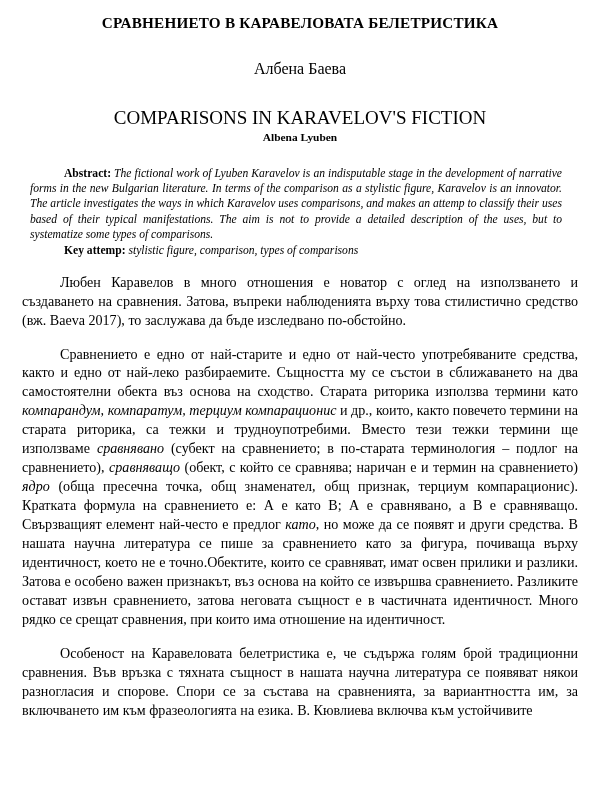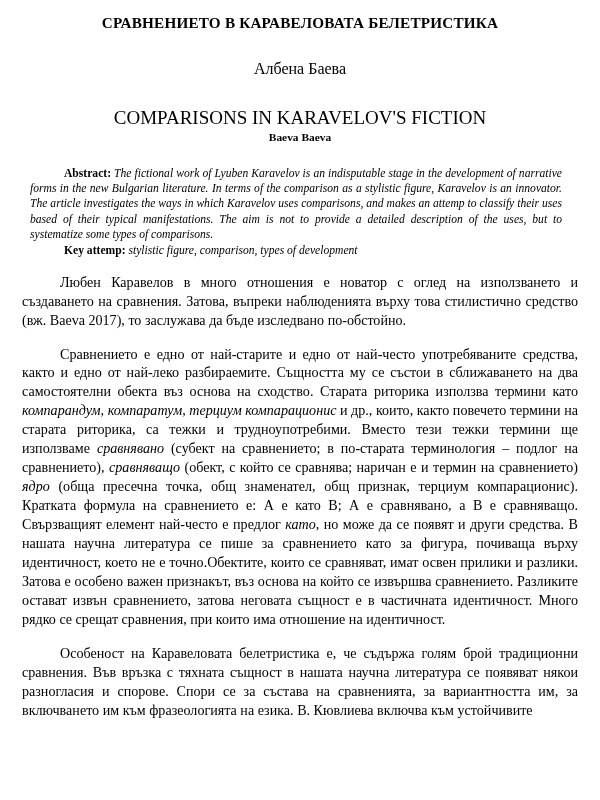--- a/index.html
+++ b/index.html
@@ -106,25 +106,25 @@
 <body>
 
 <div class="page">
 
   <h1 class="doc-title">СРАВНЕНИЕТО В КАРАВЕЛОВАТА БЕЛЕТРИСТИКА</h1>
 
   <div class="author-bg">Албена Баева</div>
 
   <div class="title-en">COMPARISONS IN KARAVELOV'S FICTION</div>
 
-  <div class="author-en">Baeva Baeva</div>
+  <div class="author-en">Albena Lyuben</div>
 
   <div class="abstract-block">
     <p class="abstract-para"><span class="lead">Abstract:</span><span> The fictional work of Lyuben Karavelov is an indisputable stage in the development of narrative forms in the new Bulgarian literature. In terms of the comparison as a stylistic figure, Karavelov is an innovator. The article investigates the ways in which Karavelov uses comparisons, and makes an attemp to classify their uses based of their typical manifestations. The aim is not to provide a detailed description of the uses, but to systematize some types of comparisons.</span></p>
-    <p class="keywords-para"><span class="lead">Key attemp:</span><span> stylistic figure, comparison, types of development</span></p>
+    <p class="keywords-para"><span class="lead">Key attemp:</span><span> stylistic figure, comparison, types of comparisons</span></p>
   </div>
 
   <div class="body-block" id="body-block">
       <p class="body-para"><span>Любен Каравелов в много отношения е новатор с оглед на използването и създаването на сравнения. Затова, въпреки наблюденията върху това стилистично средство (вж. Baeva 2017), то заслужава да бъде изследвано по-обстойно.</span></p>
       <p class="body-para"><span>Сравнението е едно от най-старите и едно от най-често употребяваните средства, както и едно от най-леко разбираемите. Същността му се състои в сближаването на два самостоятелни обекта въз основа на сходство. Старата риторика използва термини като </span><i>компарандум, компаратум, терциум компарационис</i><span> и др., които, както повечето термини на старата риторика, са тежки и трудноупотребими. Вместо тези тежки термини ще използваме </span><i>сравнявано</i><span> (субект на сравнението; в по-старата терминология – подлог на сравнението), </span><i>сравняващо</i><span> (обект, с който се сравнява; наричан е и термин на сравнението) </span><i>ядро</i><span> (обща пресечна точка, общ знаменател, общ признак, терциум компарационис). Краткaта формула на сравнението е: А е като В; А е сравнявано, а В е сравняващо. Свързващият елемент  най-често е предлог </span><i>като</i><span>, но може да се появят и други средства. В нашата научна литература се пише за сравнението като за фигура, почиваща върху идентичност, което не е точно.Обектите, които се сравняват, имат освен прилики и разлики. Затова е особено важен признакът, въз основа на който се извършва сравнението. Разликите остават извън сравнението, затова неговата същност е в частичната идентичност. Много рядко се срещат сравнения, при които има отношение на идентичност.</span></p>
       <p class="body-para"><span>Особеност на Каравеловата белетристика е, че съдържа голям брой традиционни сравнения. Във връзка с тяхната същност в нашата научна литература се появяват някои разногласия и спорове. Спори се за състава на сравненията, за вариантността им, за включването им към фразеологията на езика. В. Кювлиева включва към устойчивите</span></p>
     </div>
 
   <div class="page-number">112</div>
 

